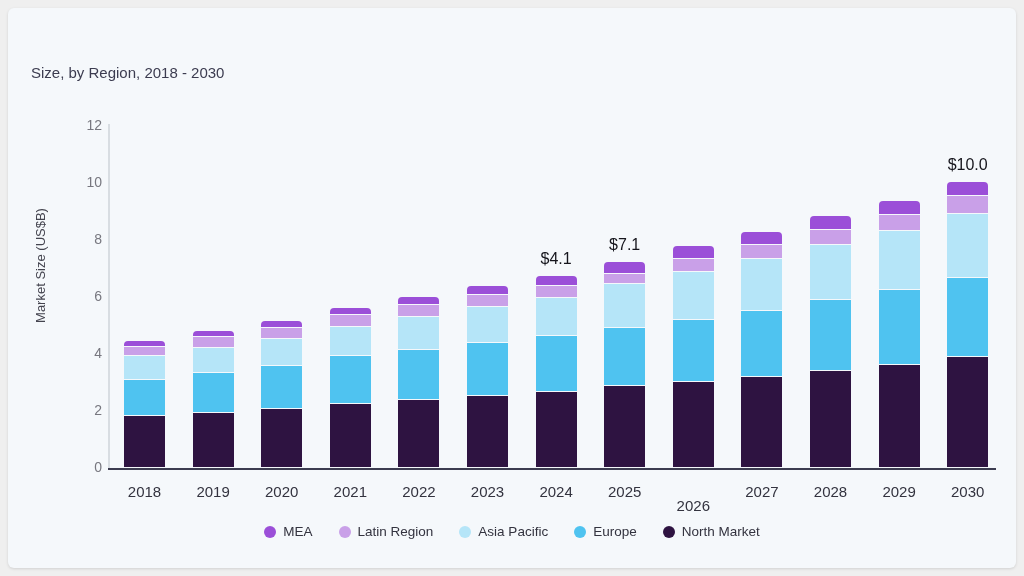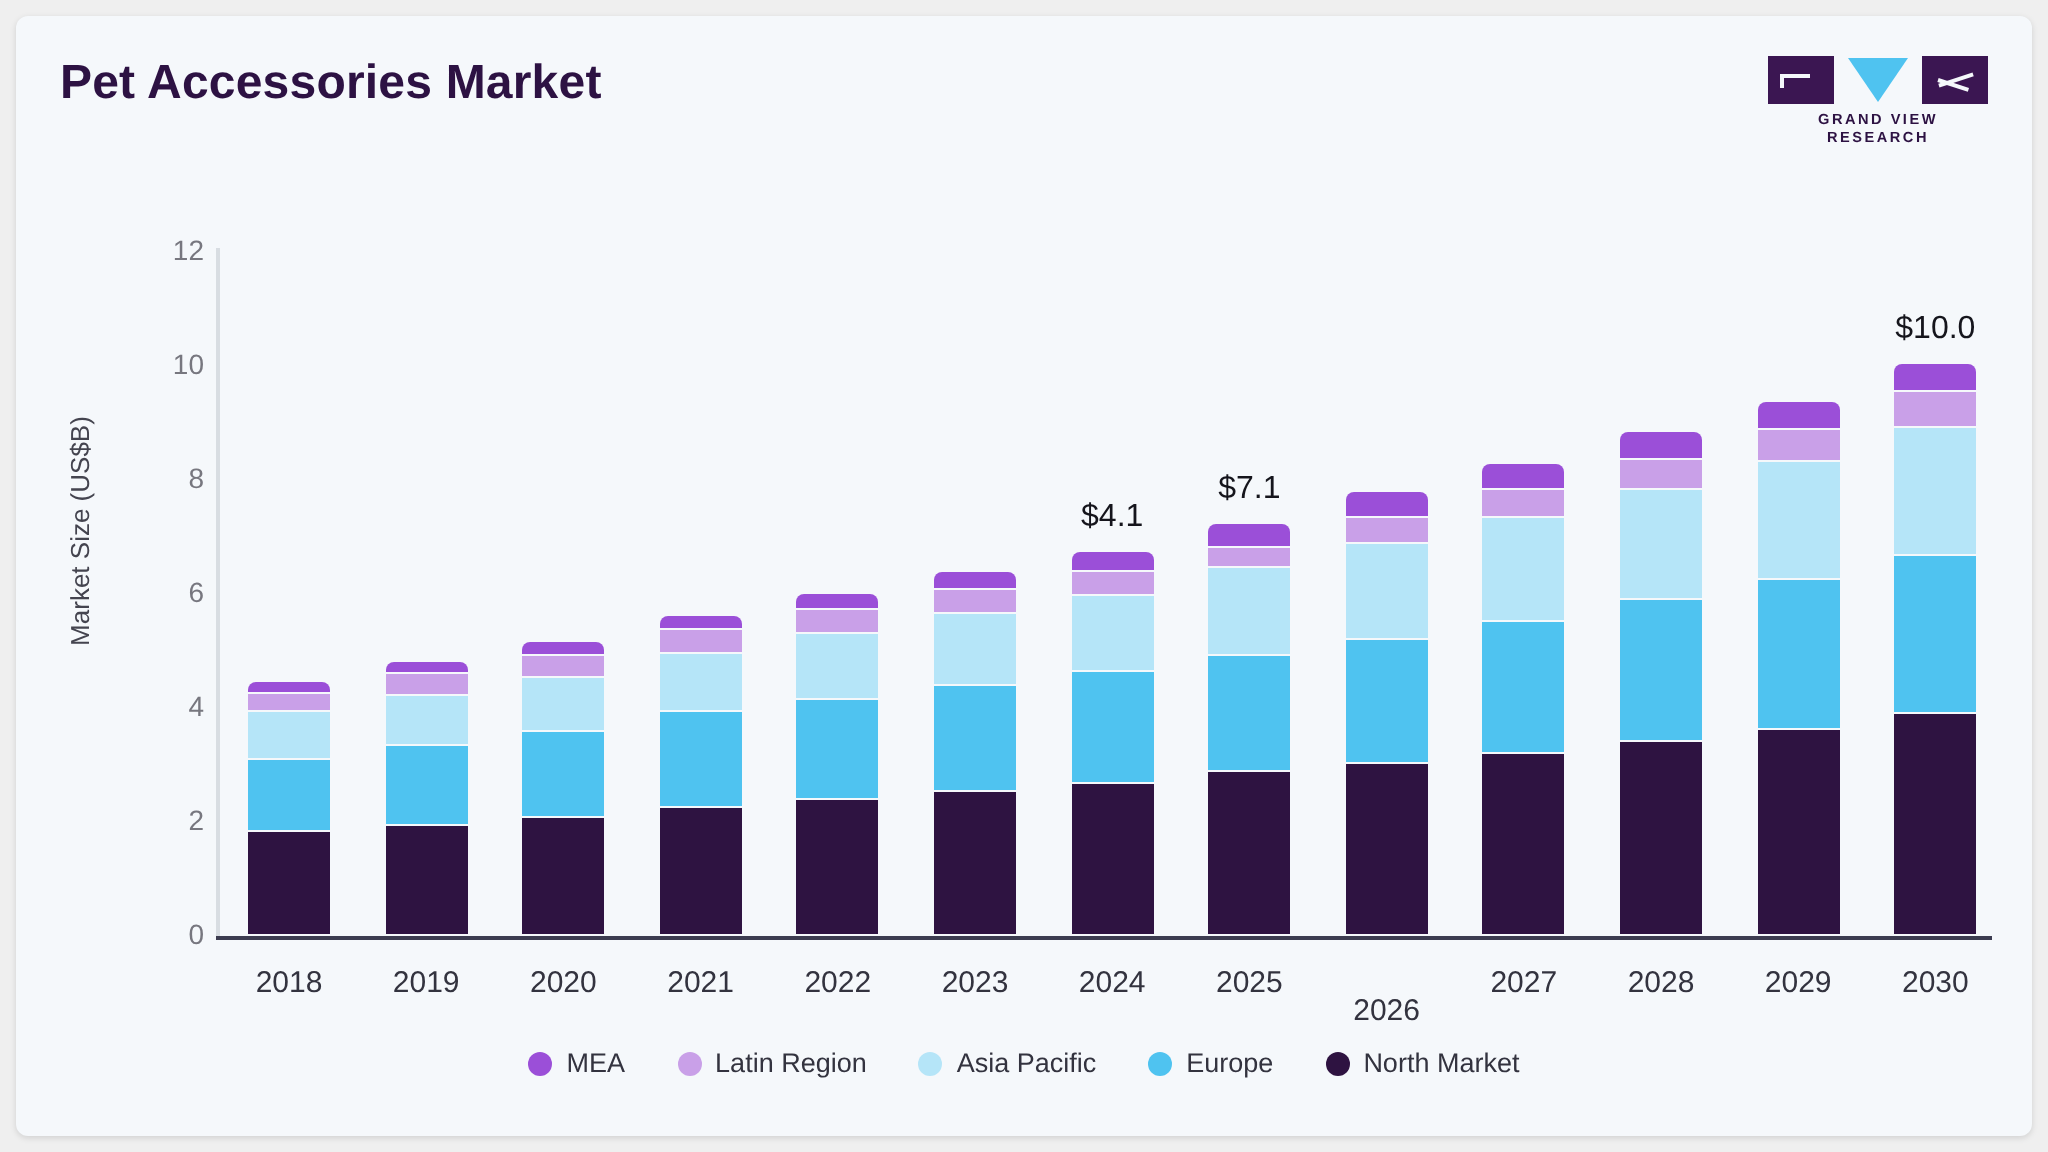--- a/index.html
+++ b/index.html
@@ -80,36 +80,22 @@
   .legend-item{display:flex;align-items:center;gap:7px;}
   .legend-dot{width:12px;height:12px;border-radius:50%;}
   .legend-text{font-size:13.5px;color:#33333f;}
 </style>
 </head>
 <body>
 
 <div class="card">
 
   <div class="header">
-    <div class="title">Pet Accessories Market</div>
-
-    <div class="logo">
-      <div class="logo-marks">
-        <div class="lg-sq a">
-          <div class="notch"></div>
-          <div class="notch notch2"></div>
-        </div>
-        <div class="lg-tri"></div>
-        <div class="lg-sq b">
-          <div class="notch"></div>
-          <div class="notch notch2"></div>
-        </div>
-      </div>
-      <div class="logo-text">GRAND VIEW RESEARCH</div>
-    </div>
+    <div class="subtitle">Size, by Region, 2018 - 2030</div>
+
   </div>
 
   <div class="plot" id="plot">
     <div class="ylabel">Market Size (US$B)</div>
     <div class="axis-y"></div>
     <div class="axis-x"></div>
   <div class="ytick" style="left: 60px; top: 451px;">0</div>
       <div class="ytick" style="left: 60px; top: 394px;">2</div>
       <div class="ytick" style="left: 60px; top: 337px;">4</div>
       <div class="ytick" style="left: 60px; top: 280px;">6</div>

